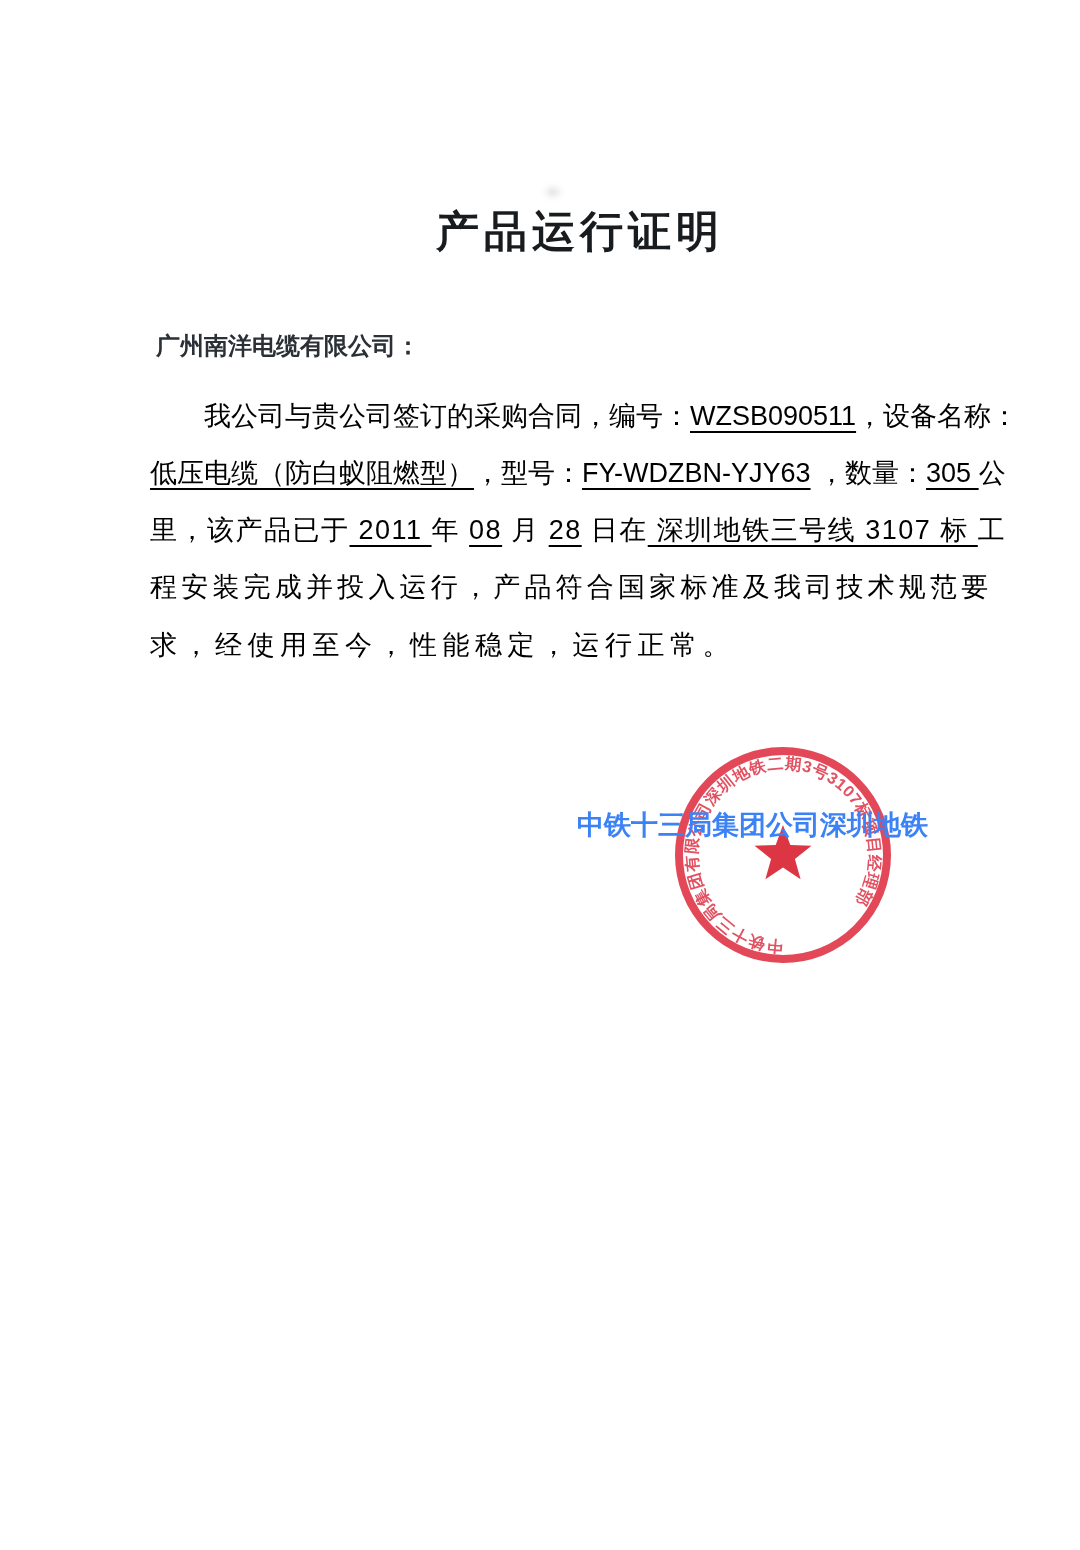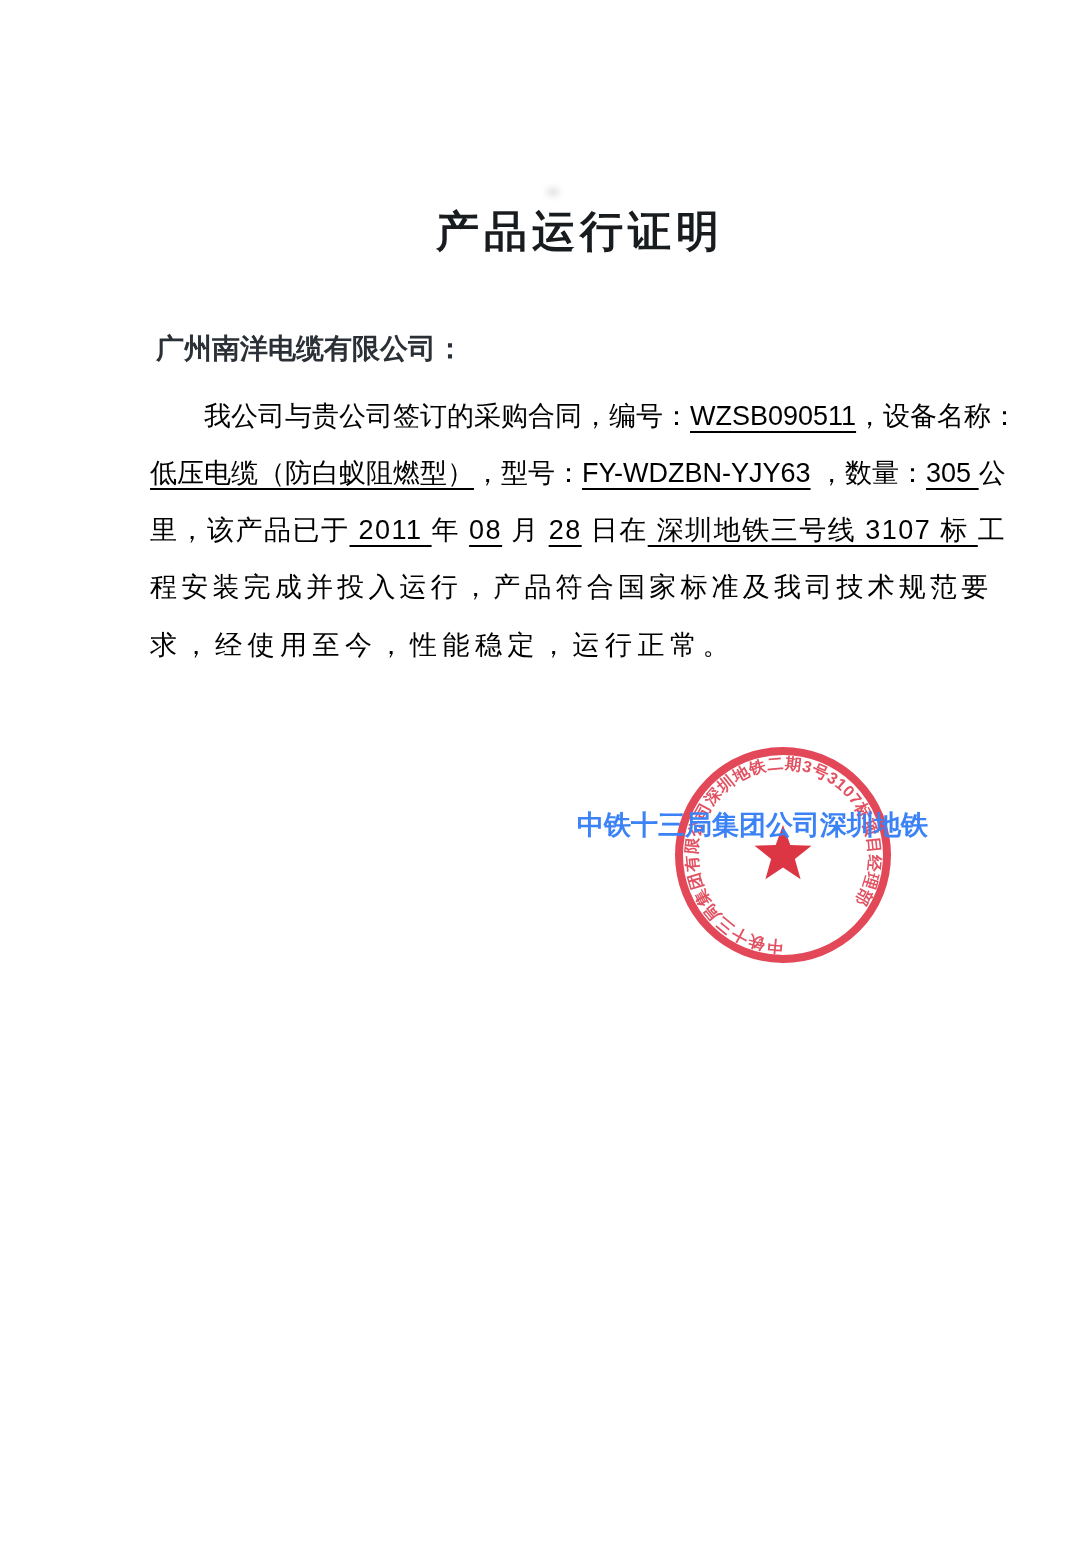--- a/index.html
+++ b/index.html
@@ -15,21 +15,21 @@
   .doc-title{
     position:absolute;left:150px;top:203px;width:800px;
     padding-left:30px;
     text-align:center;
     font-size:43px;font-weight:700;letter-spacing:5px;
     color:#191c1f;
     white-space:pre;
   }
   .addressee{
     position:absolute;left:156px;top:330px;
-    font-size:28px;font-weight:700;color:#2a3036;
+    font-size:24px;font-weight:700;color:#2a3036;
     white-space:pre;
   }
   .bodyline{
     position:absolute;left:150px;width:810px;height:46px;
     font-size:27px;font-weight:400;color:#000000;
     white-space:pre;line-height:40px;
   }
   .bl1{top:396px;text-indent:54px;}
   .bl2{top:453px;}
   .bl3{top:510px;letter-spacing:1.5px;}

